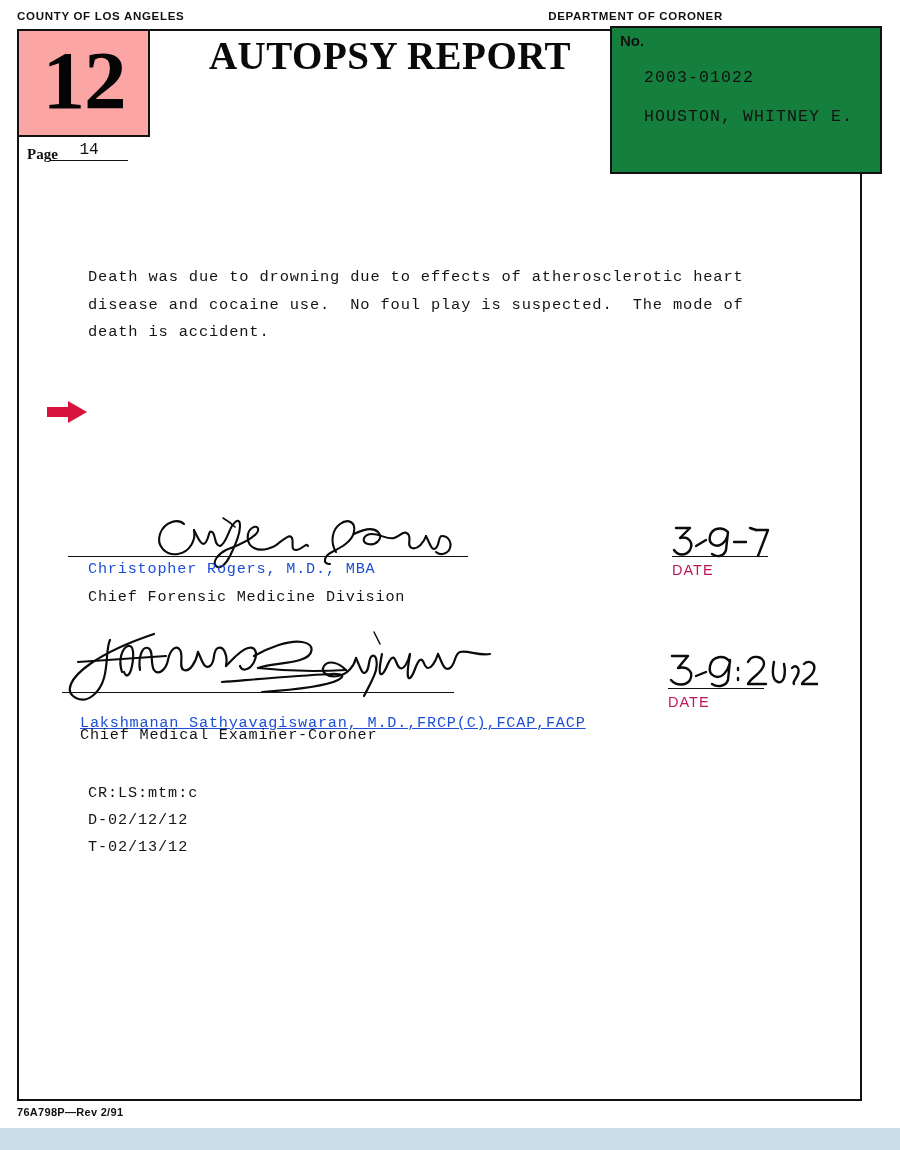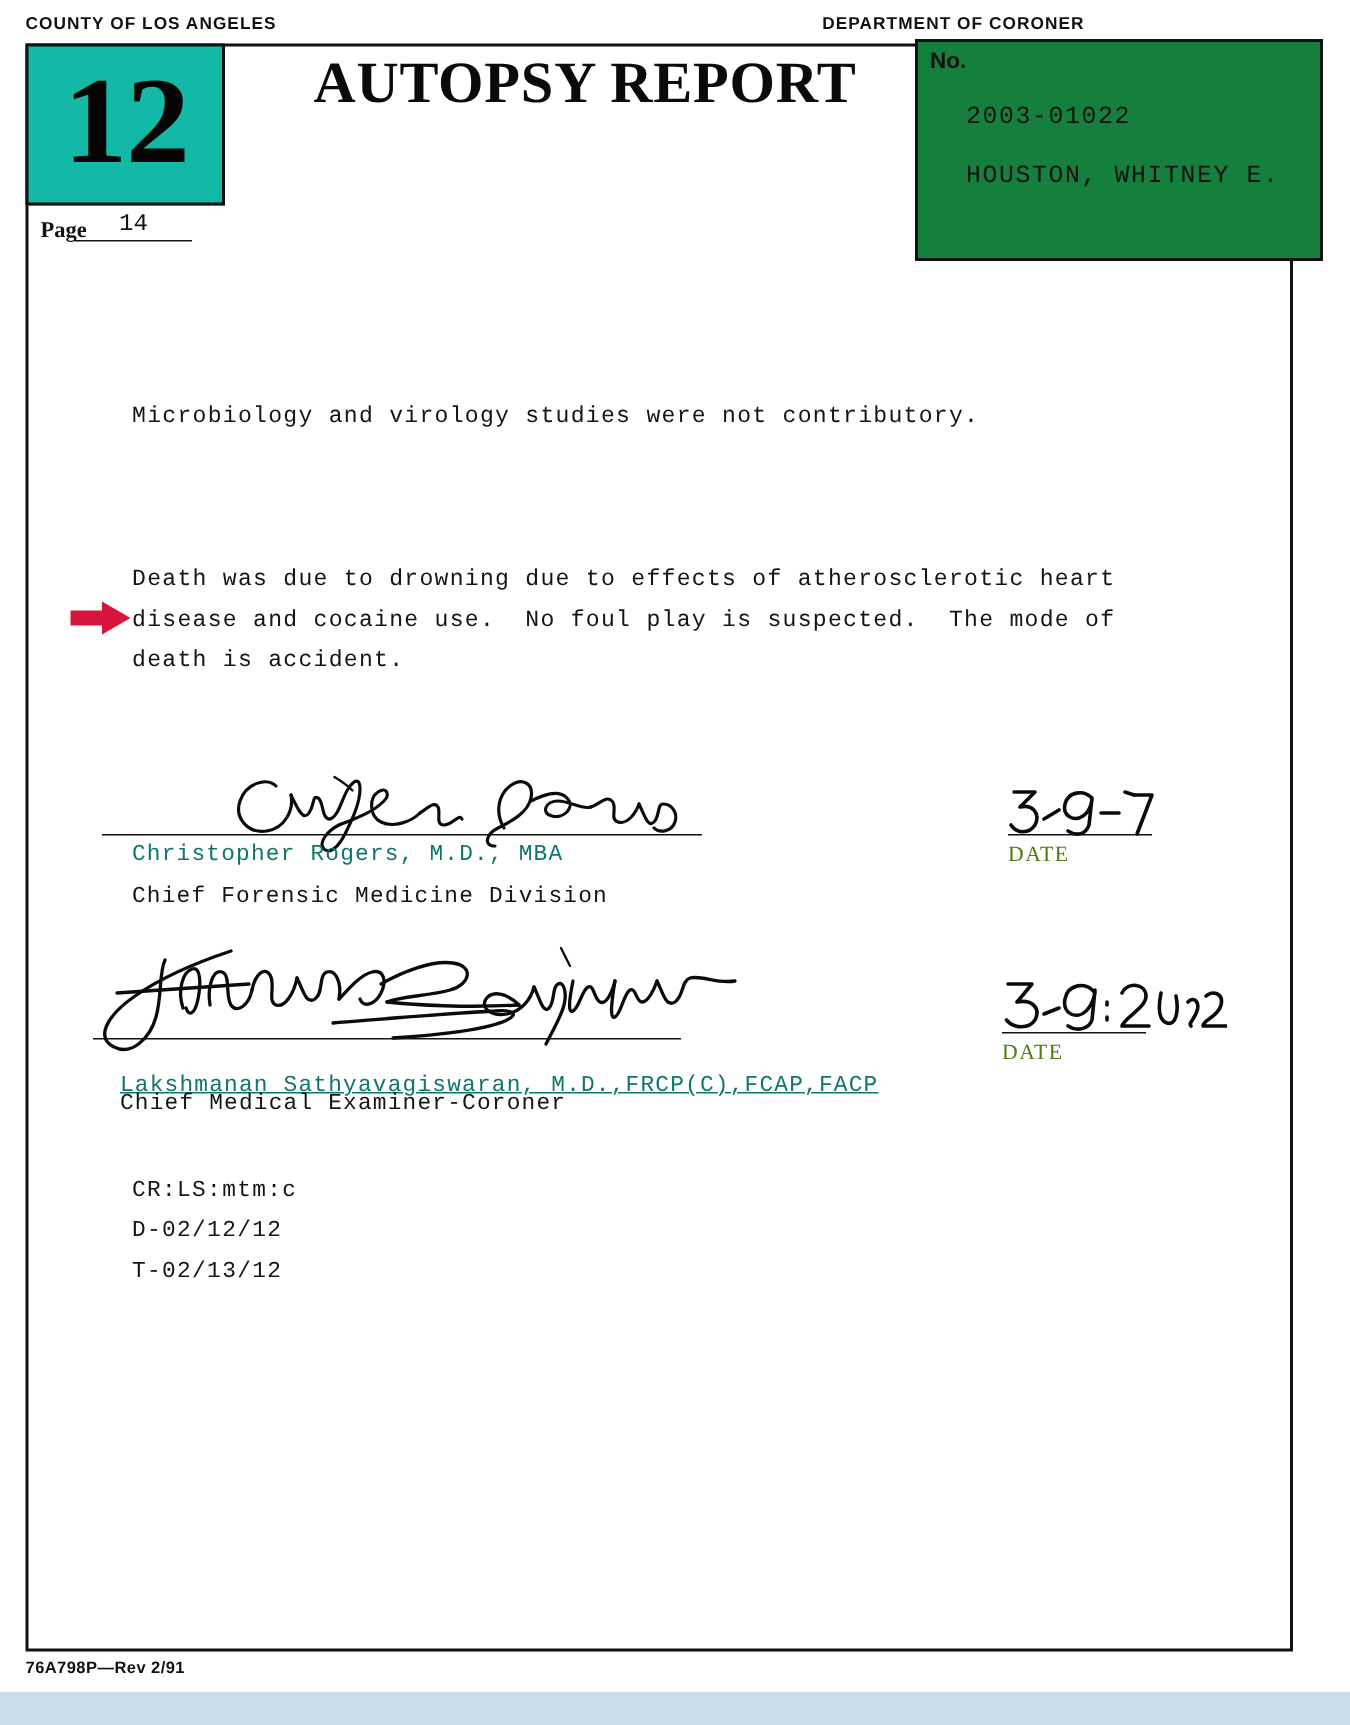--- a/index.html
+++ b/index.html
@@ -61,21 +61,21 @@
 
   
   .num-box {
     position: absolute;
     left: 17px;
     top: 29px;
     width: 133px;
     height: 108px;
     border: 2.5px solid #111;
     box-sizing: border-box;
-    background: #14b8a6;
+    background: #fca5a5;
     display: flex;
     align-items: center;
     justify-content: center;
   }
   .num-box-text {
     font-family: "Liberation Serif", serif;
     font-weight: bold;
     font-size: 82px;
     line-height: 1;
     color: #050505;
@@ -193,43 +193,43 @@
 
   .sig-line {
     position: absolute;
     border-bottom: 1.7px solid #111;
   }
   .sig-name {
     position: absolute;
     font-family: "Liberation Mono", monospace;
     font-size: 15.2px;
     letter-spacing: 0.8px;
-    color: #0f766e;
+    color: #1d4ed8;
     white-space: nowrap;
   }
   .sig-title {
     position: absolute;
     font-family: "Liberation Mono", monospace;
     font-size: 15.2px;
     letter-spacing: 0.8px;
     color: #151515;
     white-space: nowrap;
   }
   .sig-ink { position: absolute; }
 
   .date-line {
     position: absolute;
     border-bottom: 1.7px solid #111;
   }
   .date-label {
     position: absolute;
-    font-family: Liberation Serif, serif;
+    font-family: Liberation Sans, sans-serif;
     font-size: 14.5px;
     letter-spacing: 1px;
-    color: #4d7c0f;
+    color: #be185d;
     text-align: center;
   }
   .date-hand { position: absolute; }
 
   
   .codes {
     position: absolute;
     left: 88px;
     top: 780px;
     font-family: "Liberation Mono", monospace;
@@ -281,21 +281,20 @@
 
   <div class="no-box">
     <span class="no-label">No.</span>
     <span class="no-case">2003-01022</span>
     <span class="no-name">HOUSTON, WHITNEY E.</span>
   </div>
 
   <div class="title">AUTOPSY REPORT</div>
 
   <div class="body-text">
-    <p class="para">Microbiology and virology studies were not contributory.</p>
     <p class="para">Death was due to drowning due to effects of atherosclerotic heart
 disease and cocaine use.  No foul play is suspected.  The mode of
 death is accident.</p>
   </div>
 
   <svg class="red-arrow" viewBox="0 0 42 24">
     <polygon points="1,7 22,7 22,1 41,12 22,23 22,17 1,17" fill="#d8143c"></polygon>
   </svg>
 
   <div class="sig-block">

